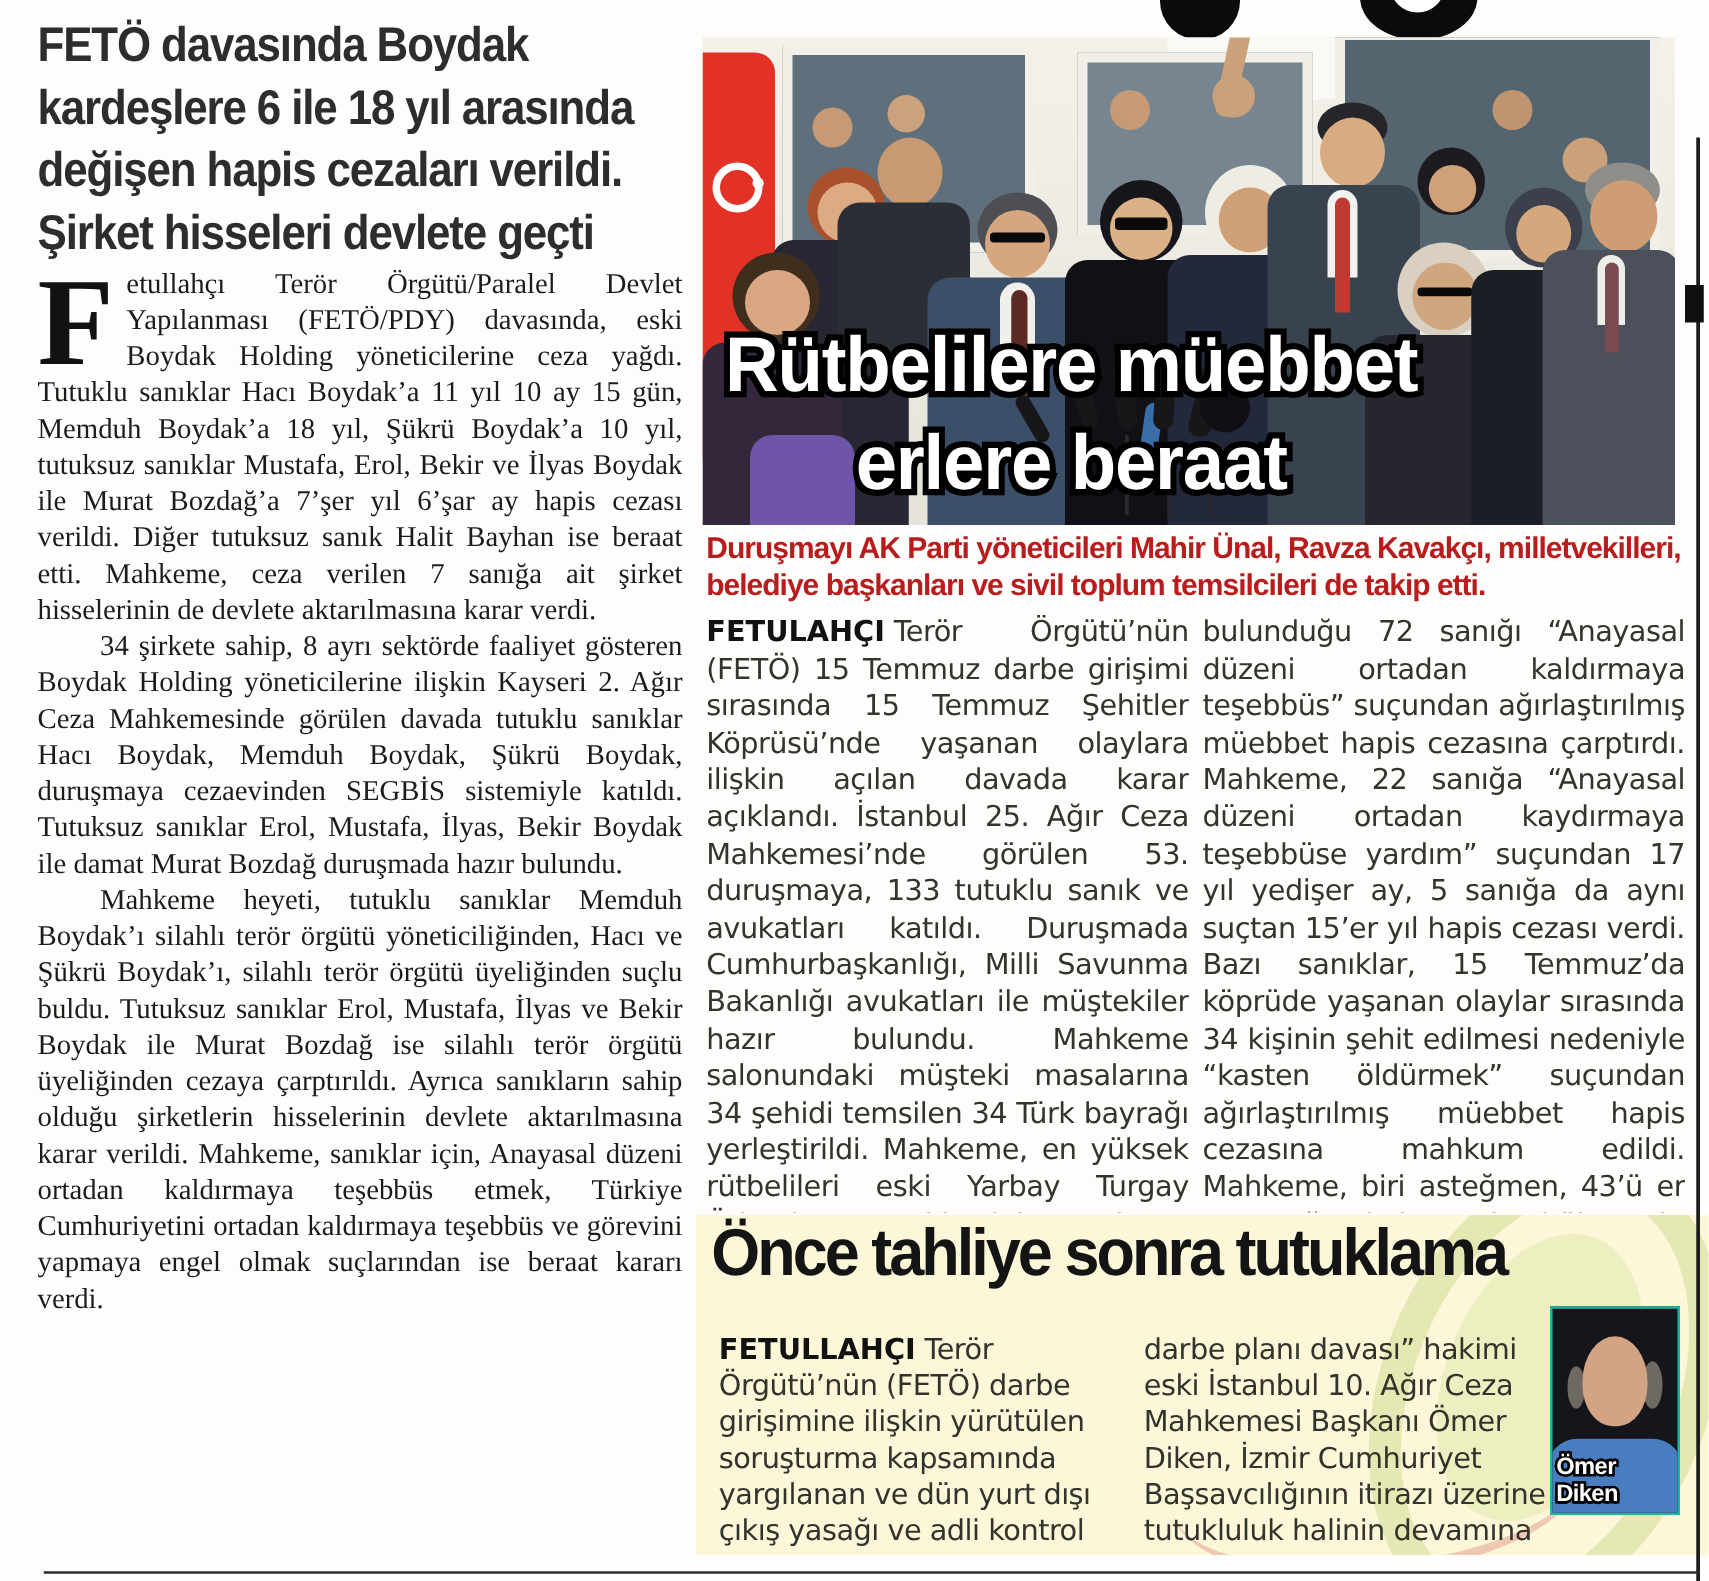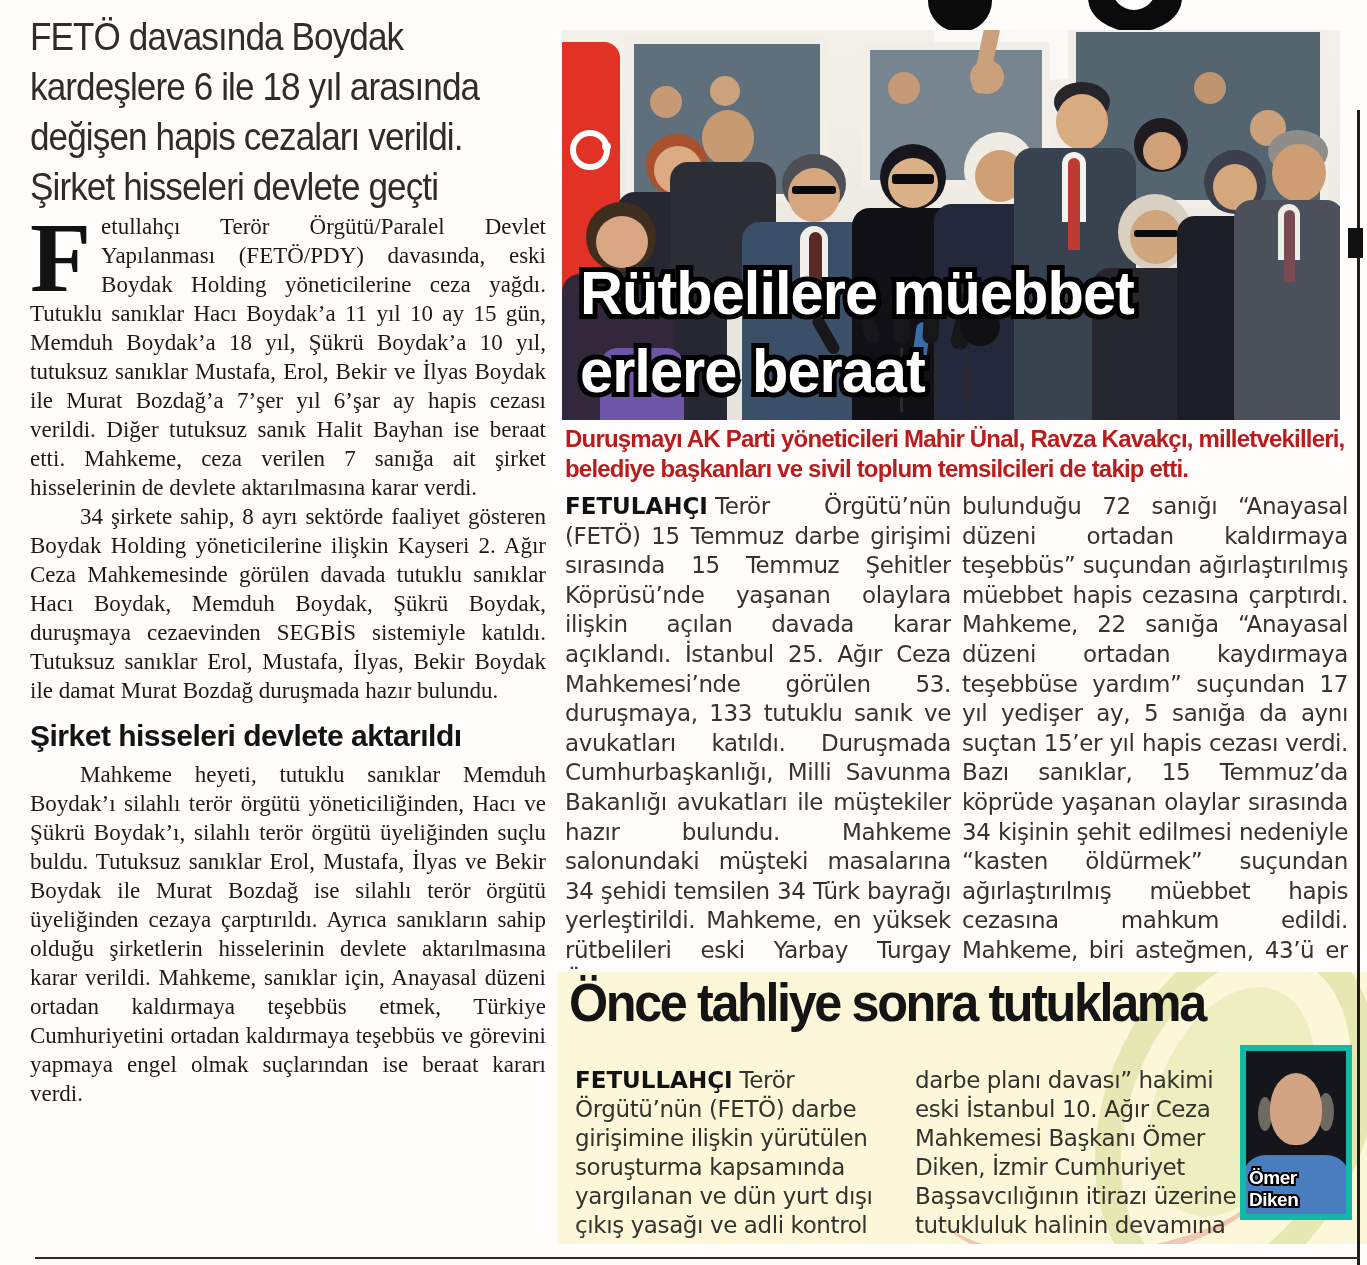--- a/index.html
+++ b/index.html
@@ -7,21 +7,21 @@
         font-family:"Liberation Sans", sans-serif;color:#1b1a18;}
 
   
   .cutblob{position:absolute;background:#0b0b0b;border-radius:50%;}
   .cut1{left:928px;top:-30px;width:64px;height:62px;}
   .cut2{left:1088px;top:-36px;width:94px;height:68px;}
   .cut2i{left:1112px;top:-34px;width:44px;height:44px;background:#fff;}
 
   
   .left-col{position:absolute;left:30px;top:12px;width:516px;}
-  .lheadline{font-size:39px;line-height:50px;font-weight:400;letter-spacing:-1px;color:#2e2d2b;margin:0;}
+  .lheadline{font-size:39px;line-height:50px;font-weight:700;letter-spacing:-1px;color:#2e2d2b;margin:0;}
   .lheadline span{display:block;white-space:nowrap;transform:scaleX(.90);transform-origin:left;}
   .lbody{font-family:"Liberation Serif", serif;font-size:23px;line-height:29px;text-align:justify;color:#1c1b19;}
   .lbody p{margin:0;}
   .lead-p{margin-top:22px;}
   .dropcap{float:left;font-family:"Liberation Serif", serif;font-weight:bold;font-size:100px;
            line-height:80px;margin:6px 10px 0 0;color:#121212;}
   .indent{text-indent:50px;}
   .subhead{font-family:"Liberation Sans", sans-serif;font-size:30px;font-weight:bold;color:#141414;
            margin:16px 0 10px 0;letter-spacing:-0.5px;}
 
@@ -39,21 +39,21 @@
   .fstar{left:40px;top:100px;width:9px;height:9px;background:#fff;border-radius:50%;}
   .redbit{left:545px;top:238px;width:40px;height:72px;background:#d6352b;transform:rotate(10deg);}
   .hd{border-radius:50%;}
   .bd{border-radius:18px 18px 0 0;}
   .arm{left:416px;top:-8px;width:16px;height:72px;background:#caa17a;transform:rotate(12deg);border-radius:8px;}
   .glasses{background:#0a0a0a;border-radius:3px;}
   .micpill{background:#17171a;border-radius:8px;}
   .micstand{background:#2a2a2e;}
   .overlay{left:18px;top:224px;margin:0;font-weight:bold;font-size:62px;line-height:78px;color:#ffffff;
            letter-spacing:-1px;-webkit-text-stroke:10px #000;paint-order:stroke fill;
-           text-shadow:0 4px 0 #000,0 -4px 0 #000,4px 0 0 #000,-4px 0 0 #000,4px 4px 0 #000,-4px 4px 0 #000,4px -4px 0 #000,-4px -4px 0 #000;}
+           text-shadow:0 4px 0 #000,0 -4px 0 #000,4px 0 0 #000,-4px 0 0 #000,4px 4px 0 #000,-4px 4px 0 #000,4px -4px 0 #000,-4px -4px 0 #000;text-align:center;}
   .overlay span{display:block;position:static;transform:scaleX(.96);transform-origin:left;}
 
   
   .caption{position:absolute;left:565px;top:424px;width:792px;margin:0;
            font-size:24px;line-height:30px;font-weight:bold;letter-spacing:-0.8px;color:#b91c1c;}
   .colbody{position:absolute;width:386px;height:478px;overflow:hidden;
            font-family:"DejaVu Sans", sans-serif;font-size:23px;line-height:29.6px;
            letter-spacing:-0.4px;text-align:justify;color:#34332f;}
   .colbody p{margin:0;}
   .col1{left:565px;top:492px;}
@@ -70,21 +70,21 @@
        border-radius:50%;transform:rotate(-6deg);}
   .yheadline{position:absolute;left:12px;top:0px;margin:0;font-size:53px;line-height:62px;font-weight:bold;
              letter-spacing:-2.5px;color:#141414;white-space:nowrap;transform:scaleX(.95);transform-origin:left;}
   .ycol{position:absolute;top:94px;height:172px;overflow:hidden;
         font-family:"DejaVu Sans", sans-serif;font-size:23px;line-height:29px;letter-spacing:-0.4px;
         text-align:left;color:#33322c;}
   .ycol p{margin:0;}
   .ycol1{left:18px;width:336px;}
   .ycol2{left:358px;width:322px;}
   .portrait{position:absolute;left:683px;top:73px;width:100px;height:163px;background:#15151c;
-            border:6px solid #14b8a6;overflow:hidden;}
+            border:2px solid #14b8a6;overflow:hidden;}
   .portrait *{position:absolute;}
   .pface{left:24px;top:22px;width:52px;height:72px;background:#d2a484;border-radius:50% 50% 46% 46%;}
   .phair1{left:12px;top:46px;width:14px;height:34px;background:#6e6a62;border-radius:50%;}
   .phair2{left:72px;top:42px;width:16px;height:38px;background:#6e6a62;border-radius:50%;}
   .pshirt{left:-4px;top:104px;width:108px;height:60px;background:#4a7cc0;border-radius:24px 24px 0 0;}
   .pcap{left:3px;bottom:3px;top:auto;font-weight:bold;font-size:19px;color:#fff;letter-spacing:-0.5px;
         -webkit-text-stroke:4px #000;paint-order:stroke fill;
         text-shadow:0 2px 0 #000,0 -2px 0 #000,2px 0 0 #000,-2px 0 0 #000;}
 
   
@@ -104,21 +104,20 @@
   <div class="left-col">
     <h1 class="lheadline">
       <span>FETÖ davasında Boydak</span>
       <span>kardeşlere 6 ile 18 yıl arasında</span>
       <span>değişen hapis cezaları verildi.</span>
       <span>Şirket hisseleri devlete geçti</span>
     </h1>
     <div class="lbody">
       <p class="lead-p"><span class="dropcap">F</span><span>etullahçı Terör Örgütü/Paralel Devlet Yapılanması (FETÖ/PDY) davasında, eski Boydak Holding yöneticilerine ceza yağdı. Tutuklu sanıklar Hacı Boydak’a 11 yıl 10 ay 15 gün, Memduh Boydak’a 18 yıl, Şükrü Boydak’a 10 yıl, tutuksuz sanıklar Mustafa, Erol, Bekir ve İlyas Boydak ile Murat Bozdağ’a 7’şer yıl 6’şar ay hapis cezası verildi. Diğer tutuksuz sanık Halit Bayhan ise beraat etti. Mahkeme, ceza verilen 7 sanığa ait şirket hisselerinin de devlete aktarılmasına karar verdi.</span></p>
       <p class="indent">34 şirkete sahip, 8 ayrı sektörde faaliyet gösteren Boydak Holding yöneticilerine ilişkin Kayseri 2. Ağır Ceza Mahkemesinde görülen davada tutuklu sanıklar Hacı Boydak, Memduh Boydak, Şükrü Boydak, duruşmaya cezaevinden SEGBİS sistemiyle katıldı. Tutuksuz sanıklar Erol, Mustafa, İlyas, Bekir Boydak ile damat Murat Bozdağ duruşmada hazır bulundu.</p>
-      <h2 class="subhead">Şirket hisseleri devlete aktarıldı</h2>
       <p class="indent">Mahkeme heyeti, tutuklu sanıklar Memduh Boydak’ı silahlı terör örgütü yöneticiliğinden, Hacı ve Şükrü Boydak’ı, silahlı terör örgütü üyeliğinden suçlu buldu. Tutuksuz sanıklar Erol, Mustafa, İlyas ve Bekir Boydak ile Murat Bozdağ ise silahlı terör örgütü üyeliğinden cezaya çarptırıldı. Ayrıca sanıkların sahip olduğu şirketlerin hisselerinin devlete aktarılmasına karar verildi. Mahkeme, sanıklar için, Anayasal düzeni ortadan kaldırmaya teşebbüs etmek, Türkiye Cumhuriyetini ortadan kaldırmaya teşebbüs ve görevini yapmaya engel olmak suçlarından ise beraat kararı verdi.</p>
     </div>
   </div>
 
   <div class="photo">
     <div class="canopy"></div>
     <div class="window w1"></div>
     <div class="window w2"></div>
     <div class="window w3"></div>
     <div class="flag">

